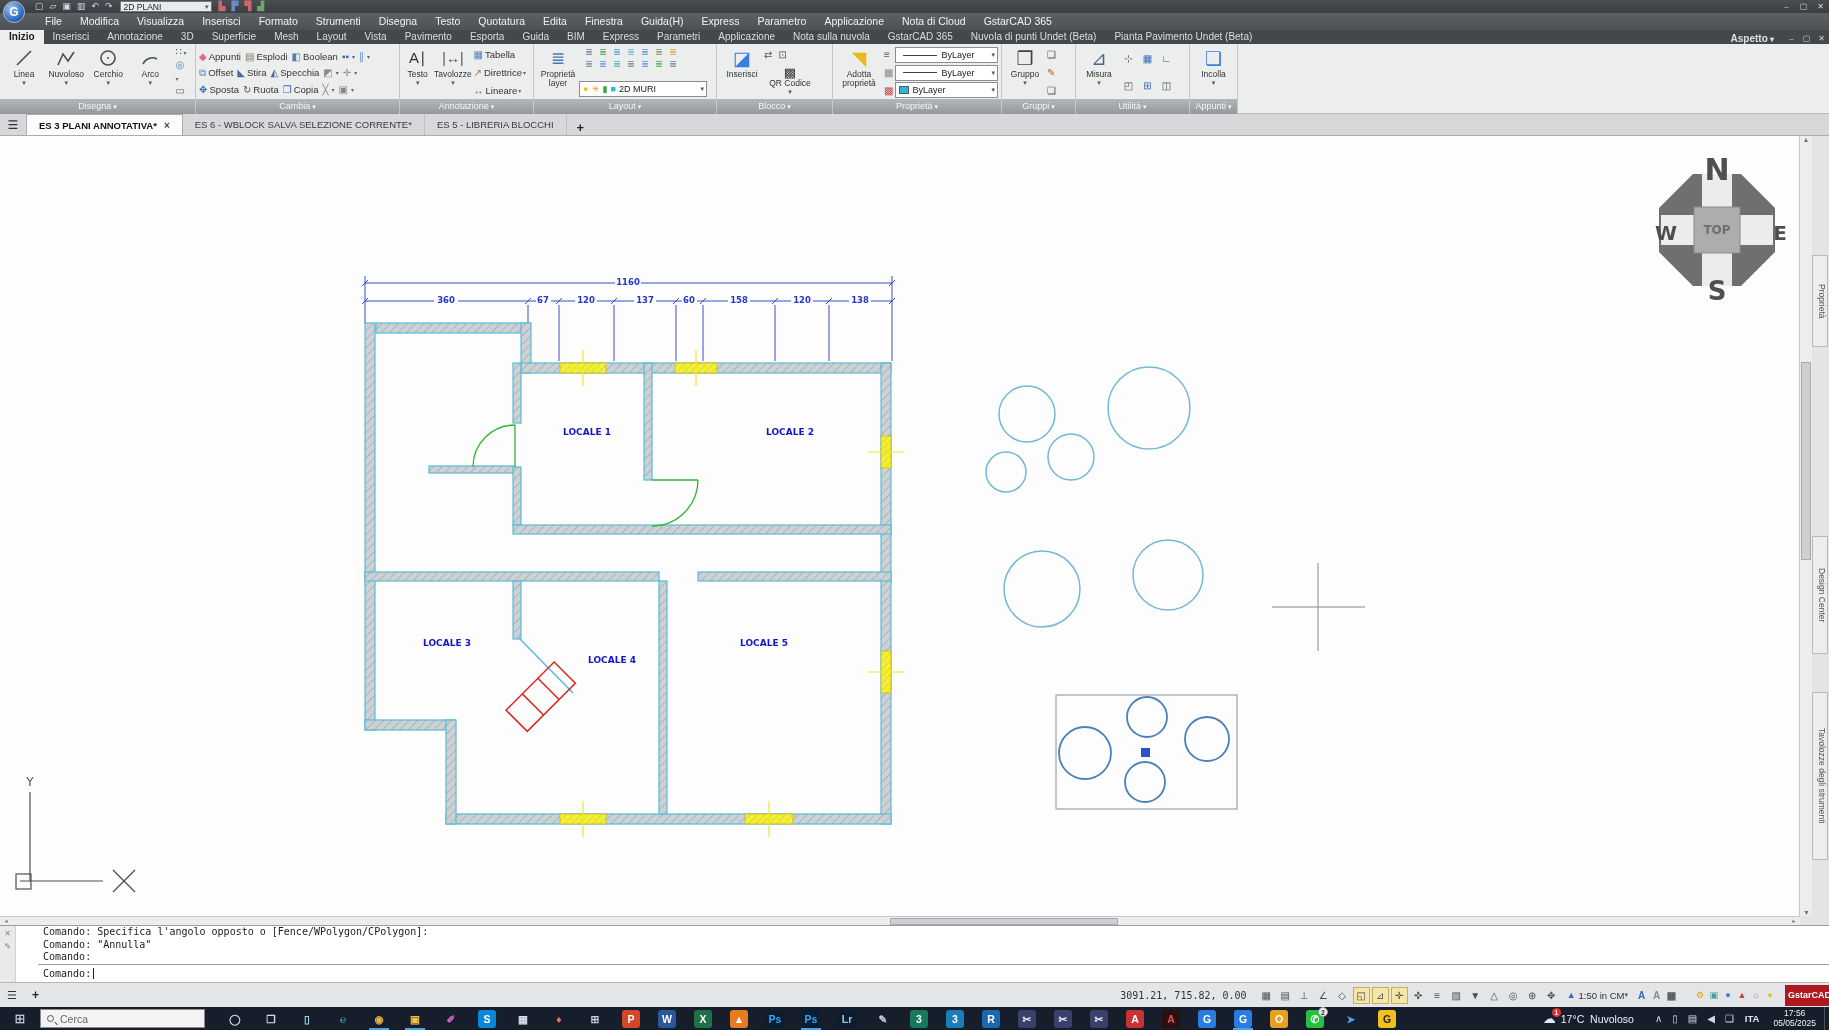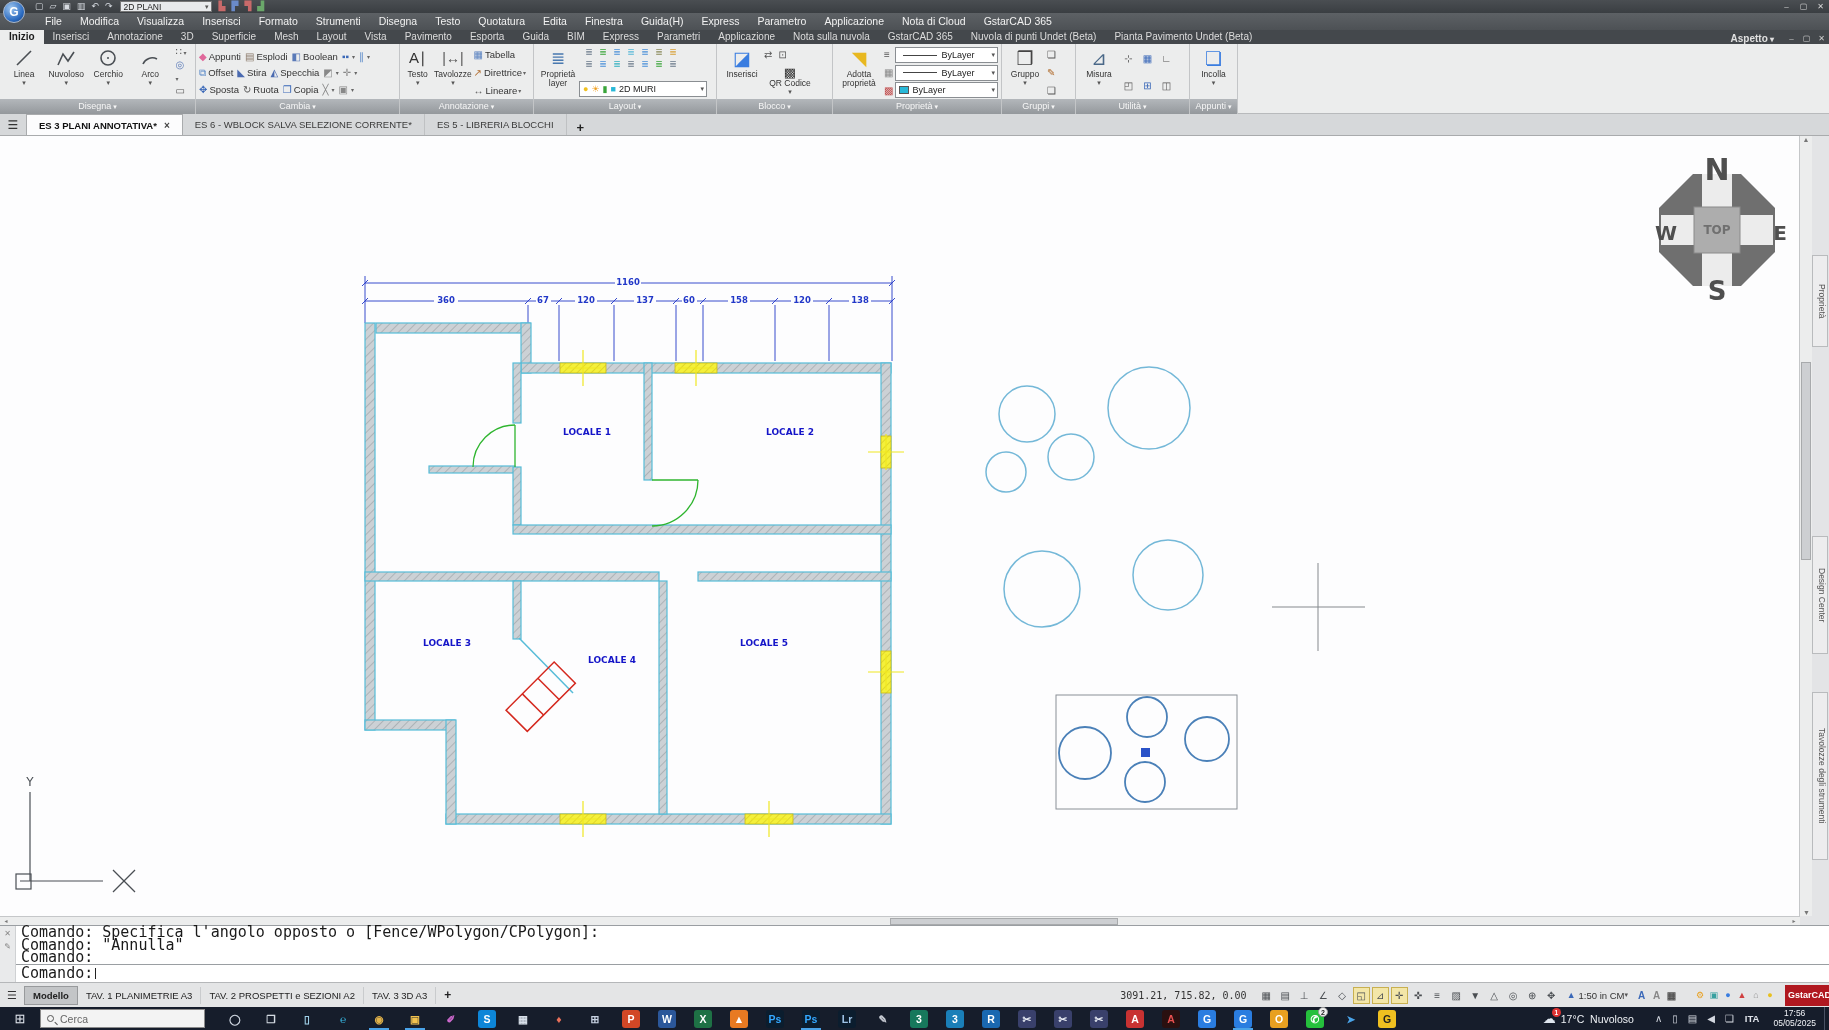--- a/index.html
+++ b/index.html
@@ -87,21 +87,21 @@
   #hscroll { position:absolute; top:916px; left:0; width:1800px; height:9px; background:#eceded;
     border-top:1px solid #c5c7c9; font-size:6px; color:#777; }
   #hthumb { position:absolute; left:890px; top:1px; width:228px; height:7px; background:#cdcfd2; border:1px solid #a8aaac; }
   .harr { position:absolute; top:0; width:12px; text-align:center; line-height:9px; }
   #corner { position:absolute; top:916px; left:1800px; width:29px; height:9px; background:#e3e4e6; }
   
   #cmd { position:absolute; top:925px; left:0; width:1829px; height:57px; background:#fff;
     border-top:1px solid #9a9ea2; display:flex; }
   #cmdrail { width:16px; background:#e9eaeb; border-right:1px solid #cfd1d3; display:flex;
     flex-direction:column; align-items:center; padding-top:3px; color:#888; font-size:8px; }
-  #cmdmain { flex:1; font-family:"DejaVu Sans Mono", monospace; font-size:15px; color:#1a1a1a; }
+  #cmdmain { flex:1; font-family:"DejaVu Sans Mono", monospace; font-size:10px; color:#1a1a1a;margin-left:22px; }
   .cmdline { line-height:12.6px; padding-left:5px; white-space:pre; }
   #cmdinput { border-top:1px solid #9a9ea2; height:18px; line-height:17px; padding-left:5px;
     background:#fff; position:relative; }
   #caret { display:inline-block; width:1px; height:11px; background:#222; vertical-align:middle; margin-left:2px; }
   
   #statusrow { position:absolute; top:982px; left:0; width:1829px; height:25px; background:#e4e5e6;
     border-top:1px solid #b5b7b9; display:flex; align-items:center; font-size:10px; }
   #statusrow .burger { width:24px; text-align:center; font-size:11px; color:#333; }
   .ltab { padding:3px 8px; color:#222; font-size:9.5px; white-space:nowrap; border-right:1px solid #c9cbcd; }
   .ltab.active { background:#c3c5c7; border:1px solid #989a9c; font-weight:bold; }
@@ -766,27 +766,20 @@
     <div class="cmdline">Comando: Specifica l'angolo opposto o [Fence/WPolygon/CPolygon]:</div>
         <div class="cmdline">Comando: "Annulla"</div>
         <div class="cmdline">Comando:</div>
       </div>
     <div id="cmdinput"><span>Comando:</span><span id="caret"></span></div>
   </div>
 </div>
 
 <div id="statusrow">
   <span class="burger">☰</span>
-  <div style="display:flex;align-items:center">
-
-  <span class="ltab active">Modello</span>
-      <span class="ltab">TAV. 1 PLANIMETRIE A3</span>
-      <span class="ltab">TAV. 2 PROSPETTI e SEZIONI A2</span>
-      <span class="ltab">TAV. 3 3D A3</span>
-    </div>
   <span class="ladd">+</span>
   <span id="coords">3091.21, 715.82, 0.00</span>
   <div id="sicons">
 
   <span class="sico">▦</span>
       <span class="sico">▤</span>
       <span class="sico">⊥</span>
       <span class="sico">∠</span>
       <span class="sico">◇</span>
       <span class="sico active">◱</span>

